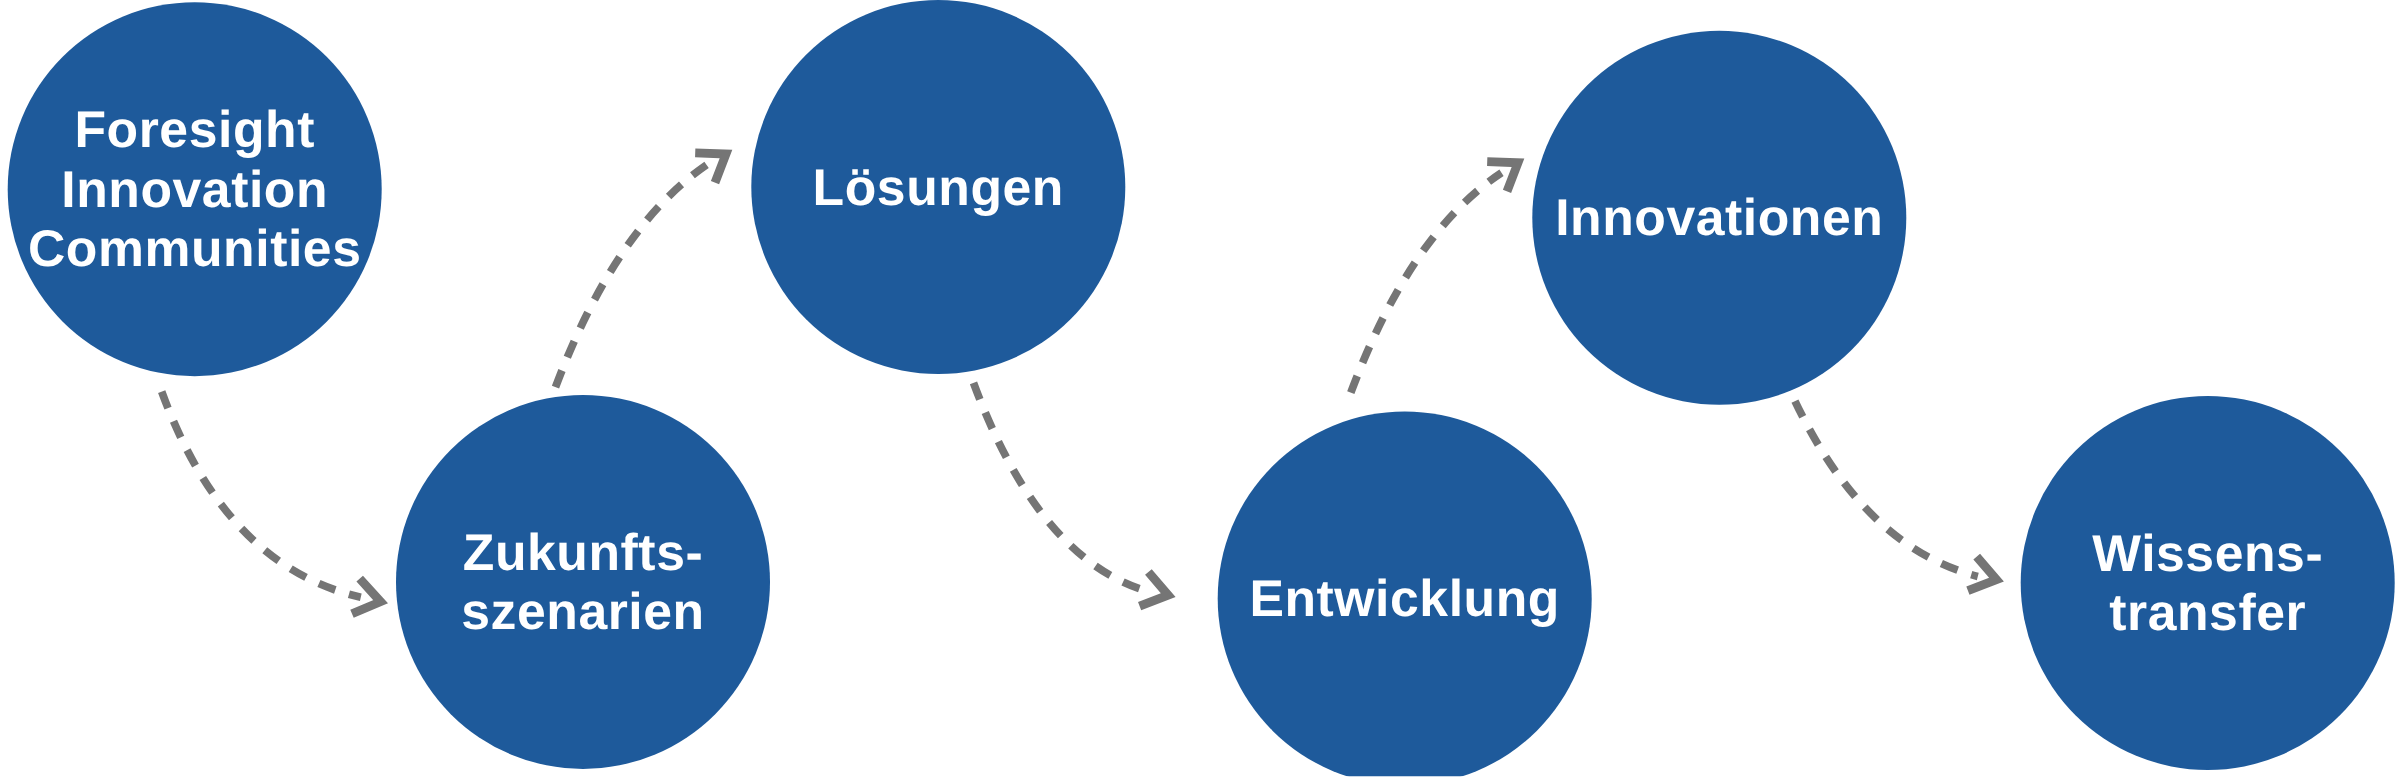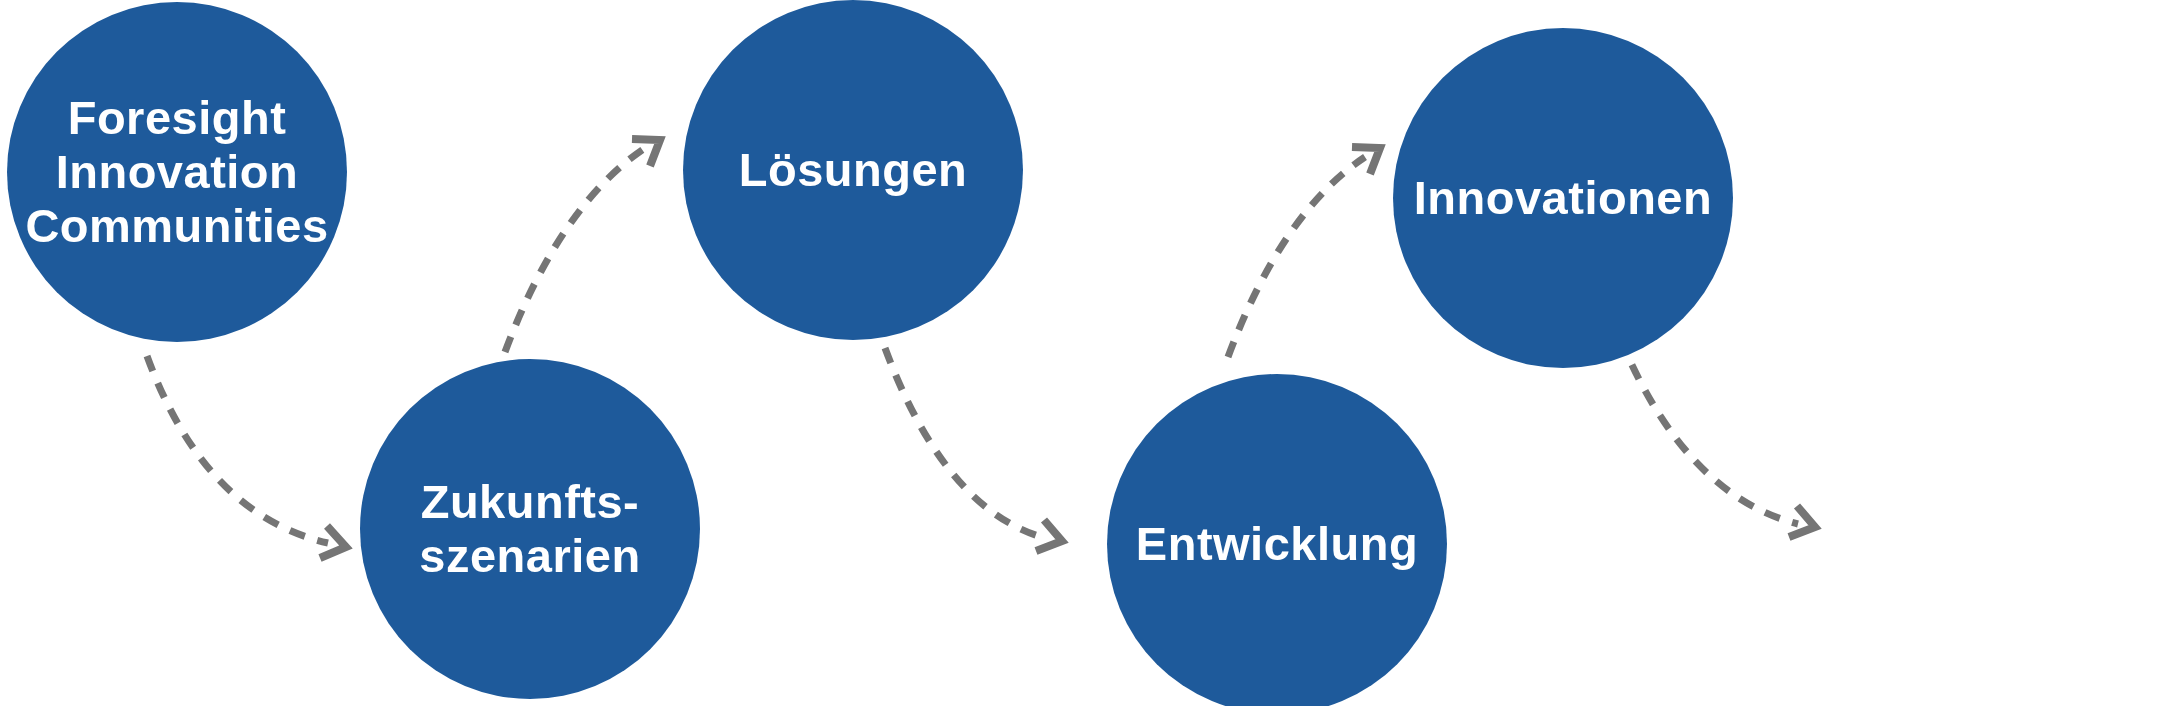--- a/index.html
+++ b/index.html
@@ -102,14 +102,18 @@
   </div>
 
   <div id="circle-4" class="step-circle">
     <span class="step-label">Entwicklung</span>
   </div>
 
   <div id="circle-5" class="step-circle">
     <span class="step-label">Innovationen</span>
   </div>
 
+  <div id="circle-6" class="step-circle">
+    <span class="step-label">Wissens-
+transfer</span>
+  </div>
 
 </div>
 
 </body></html>

